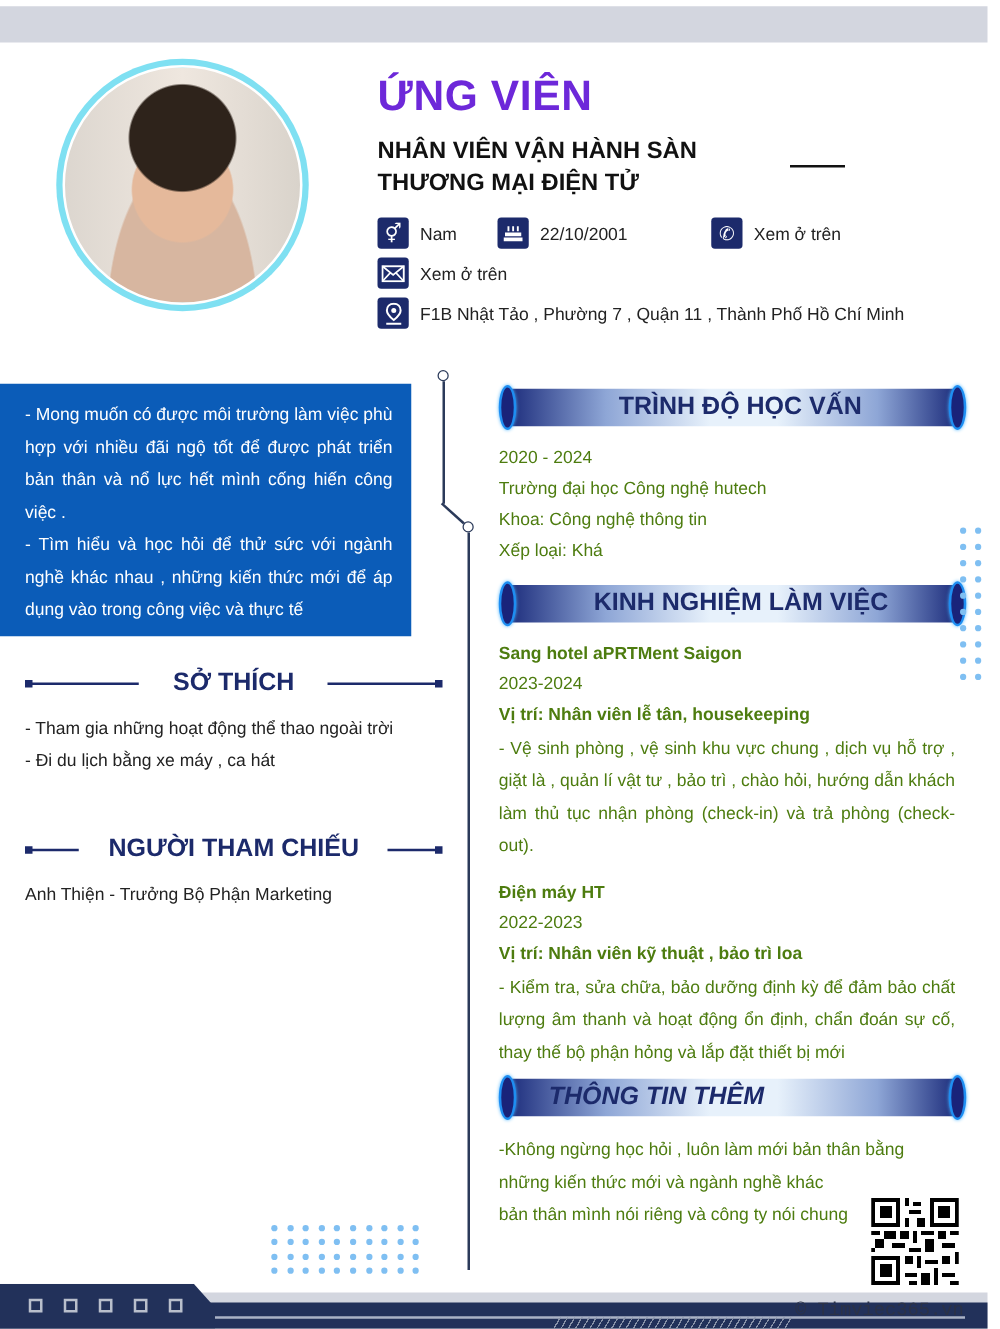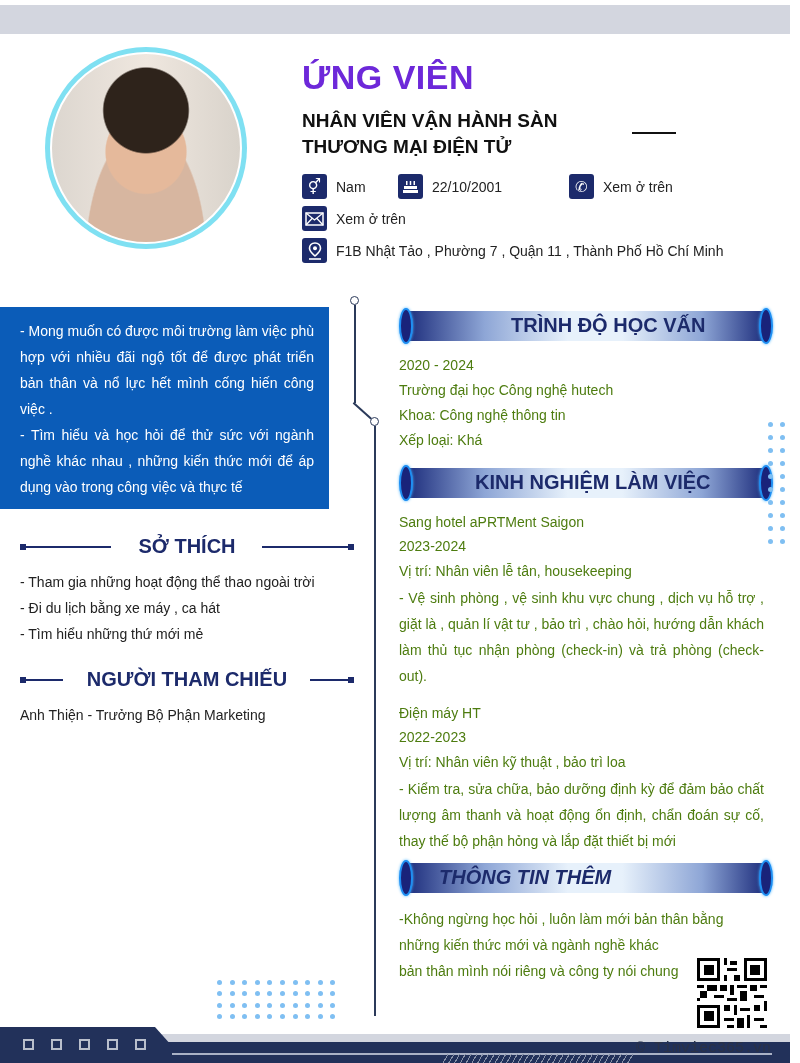--- a/index.html
+++ b/index.html
@@ -45,21 +45,21 @@
   .ribbon { position: absolute; left: 399px; width: 374px; height: 36px; }
   .ribbon .bar { position: absolute; left: 6px; right: 6px; top: 3px; height: 30px;
                  background: linear-gradient(90deg, #1a2a7a 0%, #8ea6d6 22%, #e7f1fb 45%, #e7f1fb 60%, #8ea6d6 82%, #1a2a7a 100%); }
   .ribbon .cap { position: absolute; top: 0; width: 14px; height: 36px; border-radius: 50%;
                  background: #19237a; border: 2px solid #1e8ef2; box-shadow: 0 0 3px #47b2ff; }
   .ribbon .cap.l { left: 0; }
   .ribbon .cap.r { right: 0; }
   .ribbon .txt { position: absolute; top: 6px; font-size: 20px; font-weight: 700; color: #1c2a6b; }
 
   .rtext { position: absolute; left: 399px; width: 365px; font-size: 14px; color: #4d7c0f; line-height: 25px; }
-  .rtext.b { font-weight: 400; }
+  .rtext.b { font-weight: 700; }
   .rtext.j { text-align: justify; line-height: 26px; }
 
   
   .dots { position: absolute; display: grid; }
   .dots span { width: 5px; height: 5px; border-radius: 50%; background: #7fbff2; }
 
   
   .qr { position: absolute; left: 697px; top: 958px; width: 70px; height: 70px; background: #fff; }
 
   
@@ -146,37 +146,36 @@
 <div class="ltitle" style="top:535px;">
   <span class="sq" style="left:0;"></span>
   <span class="line" style="left:3px; width:88px;"></span>
   <span class="line" style="left:242px; width:88px;"></span>
   <span class="sq" style="left:328px;"></span>
   <span class="txt">SỞ THÍCH</span>
 </div>
 <div class="ltext" style="top:569px;">
   <div>- Tham gia những hoạt động thể thao ngoài trời</div>
   <div>- Đi du lịch bằng xe máy , ca hát</div>
-  <div>- Tìm hiểu những thứ mới mẻ</div>
 </div>
 
 <div class="ltitle" style="top:668px;">
   <span class="sq" style="left:0;"></span>
   <span class="line" style="left:3px; width:40px;"></span>
   <span class="line" style="left:290px; width:40px;"></span>
   <span class="sq" style="left:328px;"></span>
   <span class="txt">NGƯỜI THAM CHIẾU</span>
 </div>
 <div class="ltext" style="top:702px;">Anh Thiện - Trưởng Bộ Phận Marketing</div>
 
 <div class="ribbon" style="top:308px;">
   <div class="bar"></div>
   <div class="cap l"></div>
   <div class="cap r"></div>
-  <div class="txt" style="left:96px;margin-left:16px;">TRÌNH ĐỘ HỌC VẤN</div>
+  <div class="txt" style="left:96px;">TRÌNH ĐỘ HỌC VẤN</div>
 </div>
 <div class="rtext" style="top:353px;">
   <div>2020 - 2024</div>
   <div>Trường đại học Công nghệ hutech</div>
   <div>Khoa: Công nghệ thông tin</div>
   <div>Xếp loại: Khá</div>
 </div>
 
 <div class="ribbon" style="top:465px;">
   <div class="bar"></div>

